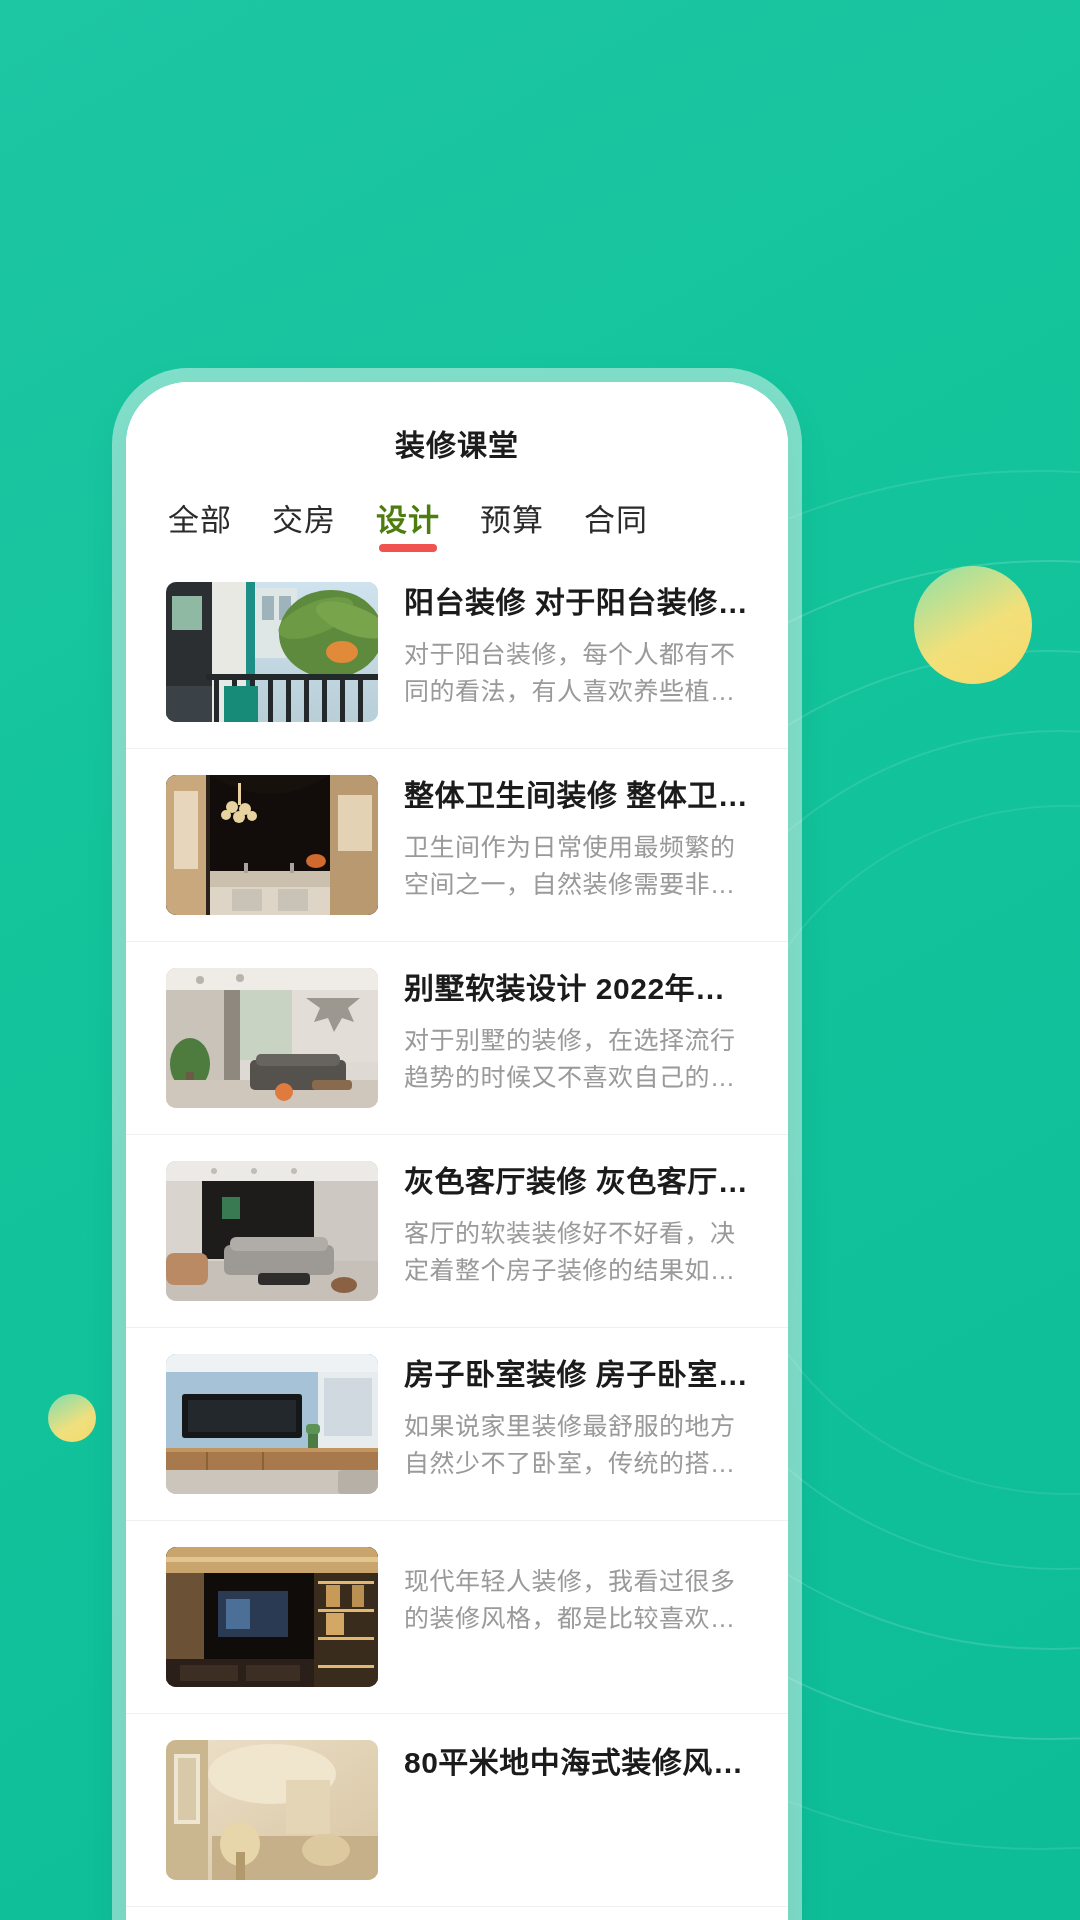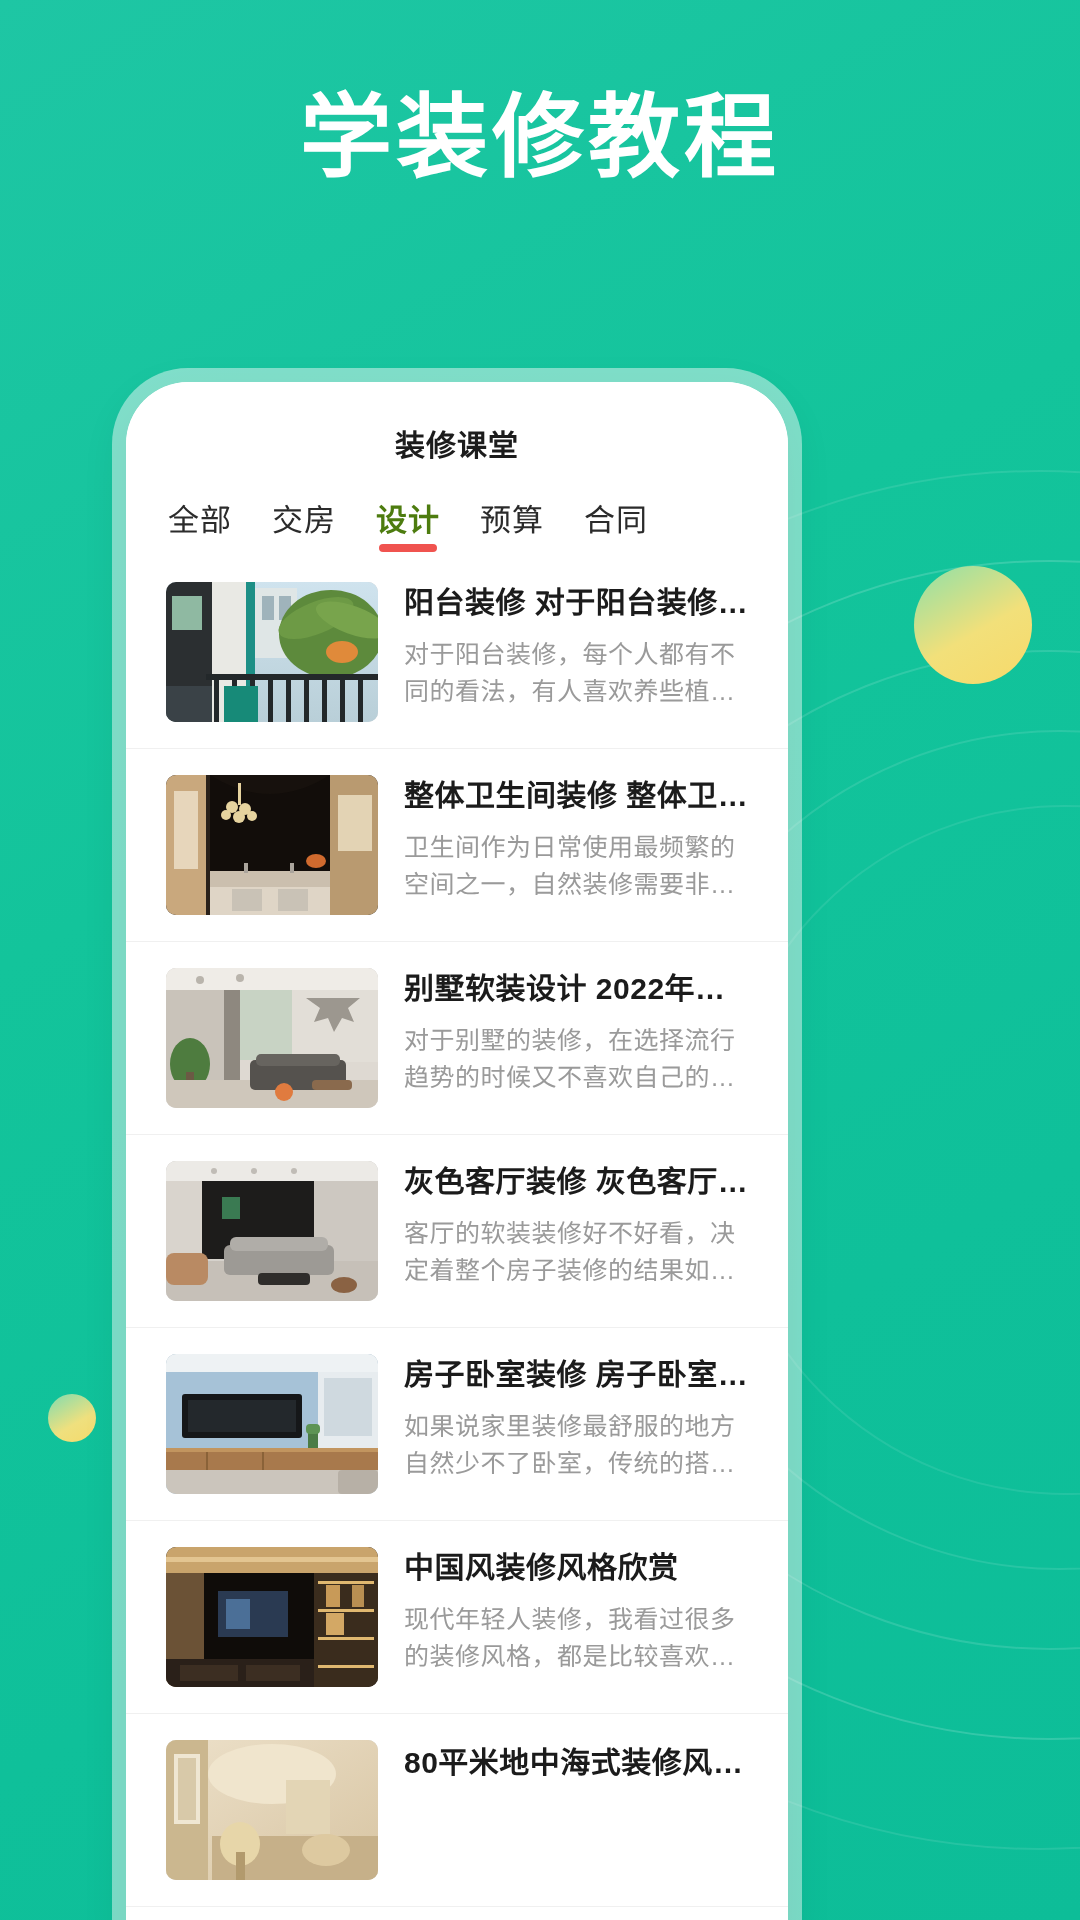--- a/index.html
+++ b/index.html
@@ -169,21 +169,20 @@
   <div class="arc a5"></div>
   <div class="arc a1"></div>
   <div class="arc a2"></div>
   <div class="arc a3"></div>
   <div class="arc a4"></div>
   <div class="dot big"></div>
   <div class="dot small"></div>
 </div>
 
 <div id="headline">
-  <div class="h-title">学装修教程</div>
 </div>
 
 <div id="phone">
   <div id="phone-inner">
 
     <div class="app-header">
       <div class="title">装修课堂</div>
     </div>
 
     <div class="tabbar" id="tabbar">
@@ -368,21 +367,20 @@
       </g>
       <rect x="160" y="38" width="14" height="22" fill="#c89a58"></rect>
       <rect x="186" y="38" width="12" height="22" fill="#b98f52"></rect>
       <rect x="160" y="66" width="18" height="22" fill="#d3a865"></rect>
       <rect x="0" y="112" width="148" height="28" fill="#2a2019"></rect>
       <rect x="14" y="118" width="58" height="16" fill="#3c2e22"></rect>
       <rect x="80" y="118" width="54" height="16" fill="#3c2e22"></rect>
     </svg>
           </div>
           <div class="card-body">
-            <div class="card-title">中国风装修风格欣赏</div>
             <div class="card-desc">现代年轻人装修，我看过很多的装修风格，都是比较喜欢现代风格…</div>
           </div>
         </div>
         <div class="card no-desc-gap">
           <div class="thumb">
     <svg viewBox="0 0 212 140" preserveAspectRatio="xMidYMid slice">
       <defs>
                 <linearGradient id="med" x1="0" y1="0" x2="1" y2="1">
         <stop offset="0" stop-color="#ece0c9"></stop>
                   <stop offset="1" stop-color="#d8c5a3"></stop>

